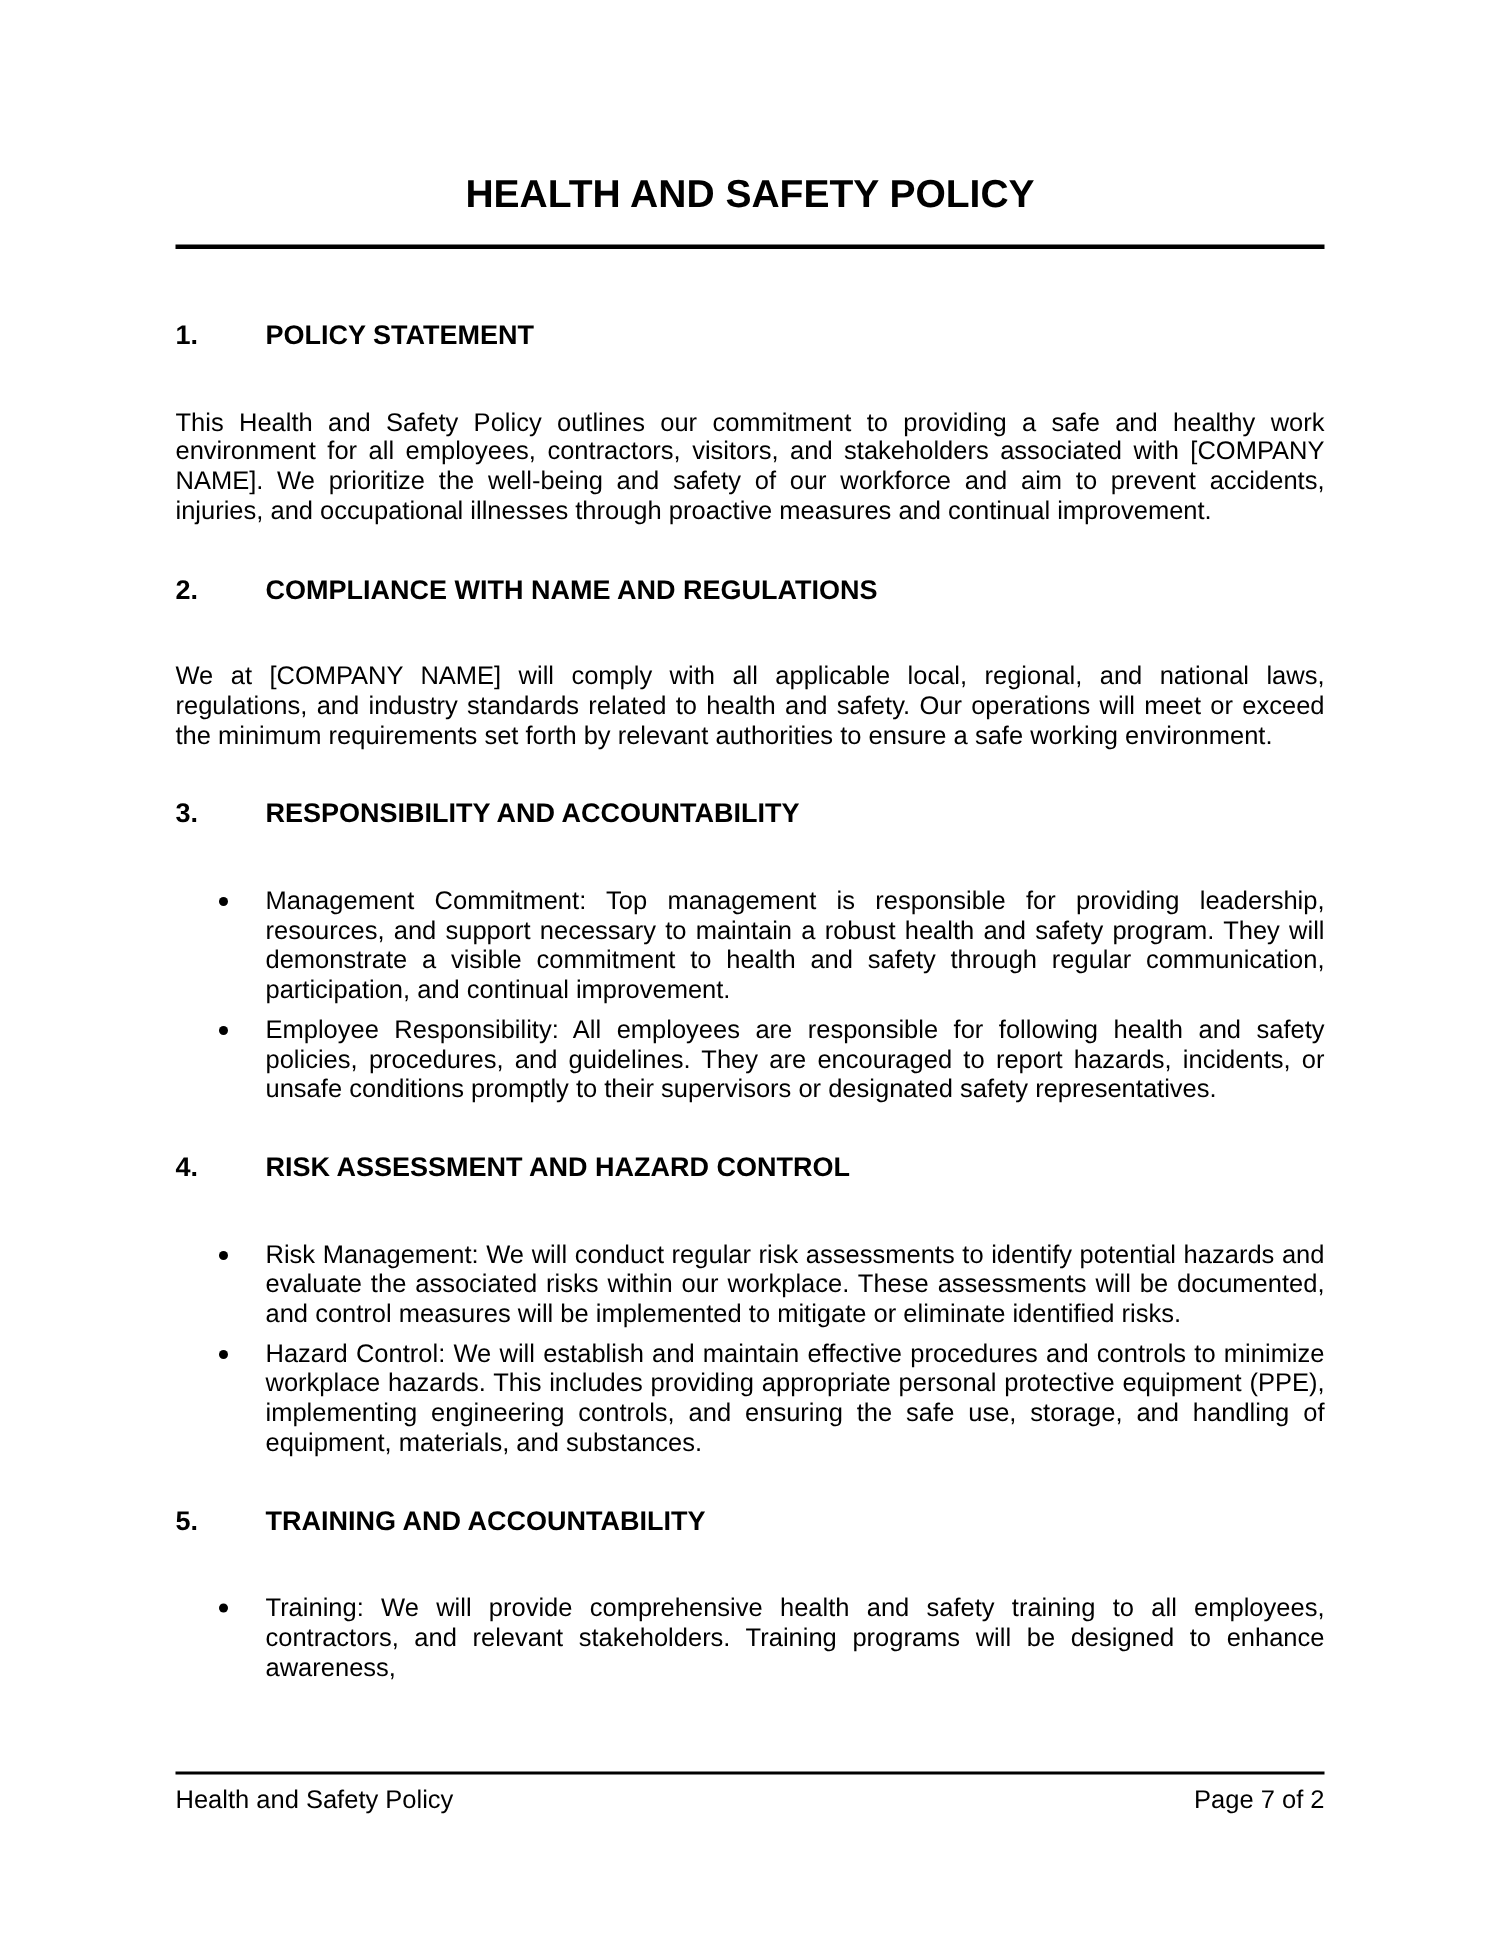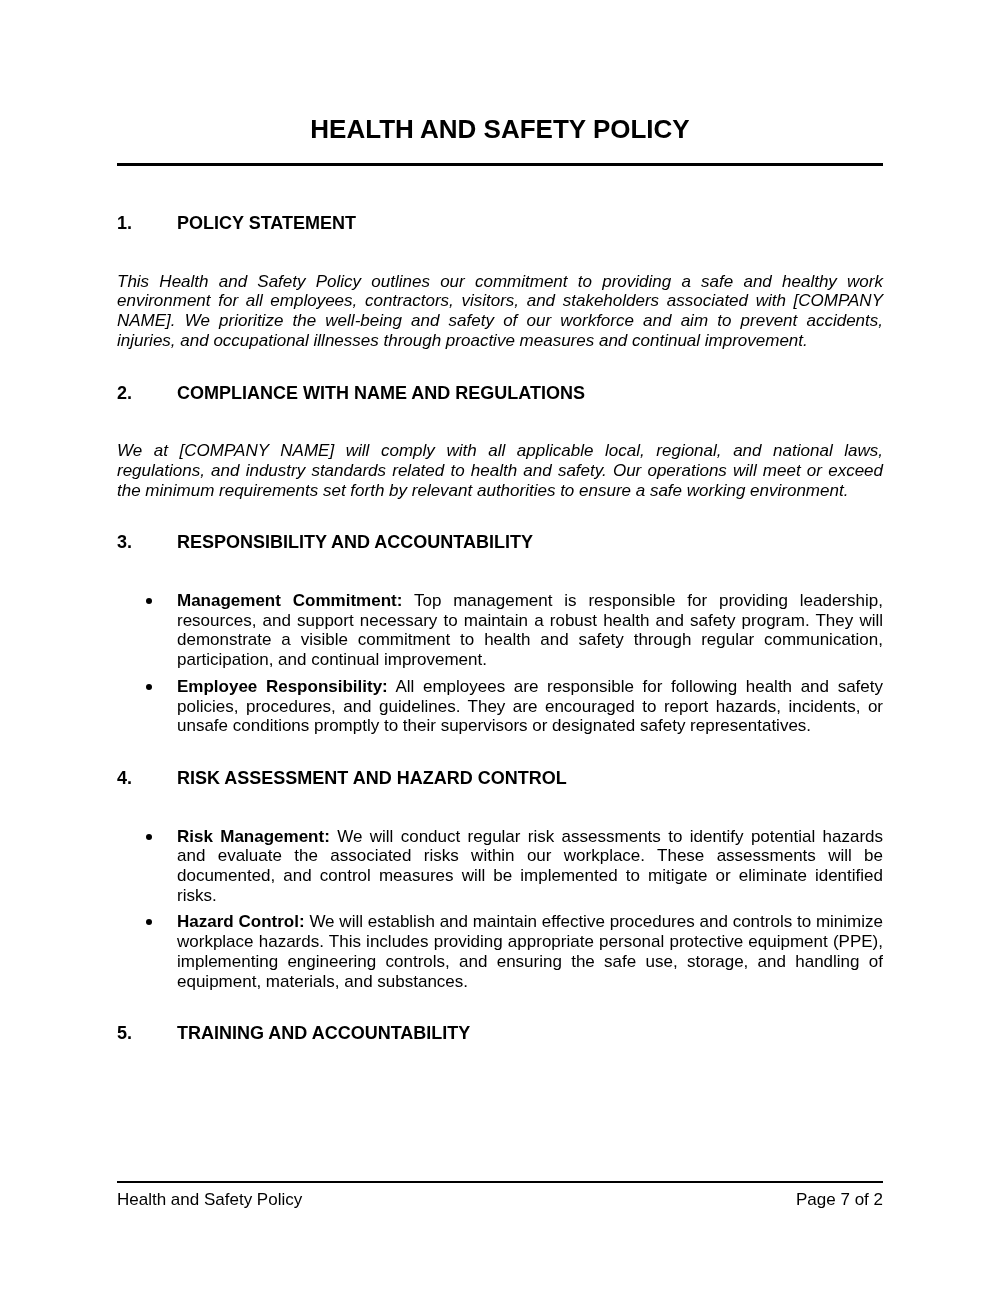--- a/index.html
+++ b/index.html
@@ -38,21 +38,20 @@
     font-size: 18px;
     line-height: 19.7px;
   }
   .sec-num { width: 60px; flex: none; }
   .sec-title { flex: 1; }
   .sec-body {
     margin: 38px 0 0 0;
     font-size: 17px;
     line-height: 19.7px;
     text-align: justify;
-    font-style: italic;
   }
   ul.bullets {
     margin: 38px 0 0 0;
     padding: 0;
     list-style: none;
   }
   ul.bullets li {
     position: relative;
     margin-left: 60px;
     font-size: 17px;
@@ -62,21 +61,21 @@
   ul.bullets li + li { margin-top: 7px; }
   .bullet-dot {
     position: absolute;
     left: -31px;
     top: 7px;
     width: 6px;
     height: 6px;
     background: #000000;
     border-radius: 50%;
   }
-  .lead { font-weight: bold; }
+  .lead { font-weight: normal; }
   .page-footer {
     position: absolute;
     left: 117px;
     top: 1181px;
     width: 766px;
   }
   .footer-rule { height: 2px; background: #000000; }
   .footer-row {
     display: flex;
     justify-content: space-between;
@@ -145,20 +144,27 @@
         <span>We will establish and maintain effective procedures and controls to minimize workplace hazards. This includes providing appropriate personal protective equipment (PPE), implementing engineering controls, and ensuring the safe use, storage, and handling of equipment, materials, and substances.</span>
       </li>
     </ul>
   </section>
 
   <section class="doc-section">
     <div class="sec-heading">
       <span class="sec-num">5.</span>
       <span class="sec-title">TRAINING AND ACCOUNTABILITY</span>
     </div>
+    <ul class="bullets">
+      <li>
+        <span class="bullet-dot"></span>
+        <span class="lead">Training:</span>
+        <span>We will provide comprehensive health and safety training to all employees, contractors, and relevant stakeholders. Training programs will be designed to enhance awareness,</span>
+      </li>
+    </ul>
   </section>
 
 </div>
 
 <div class="page-footer">
   <div class="footer-rule"></div>
   <div class="footer-row">
     <span>Health and Safety Policy</span>
     <span>Page 7 of 2</span>
   </div>

